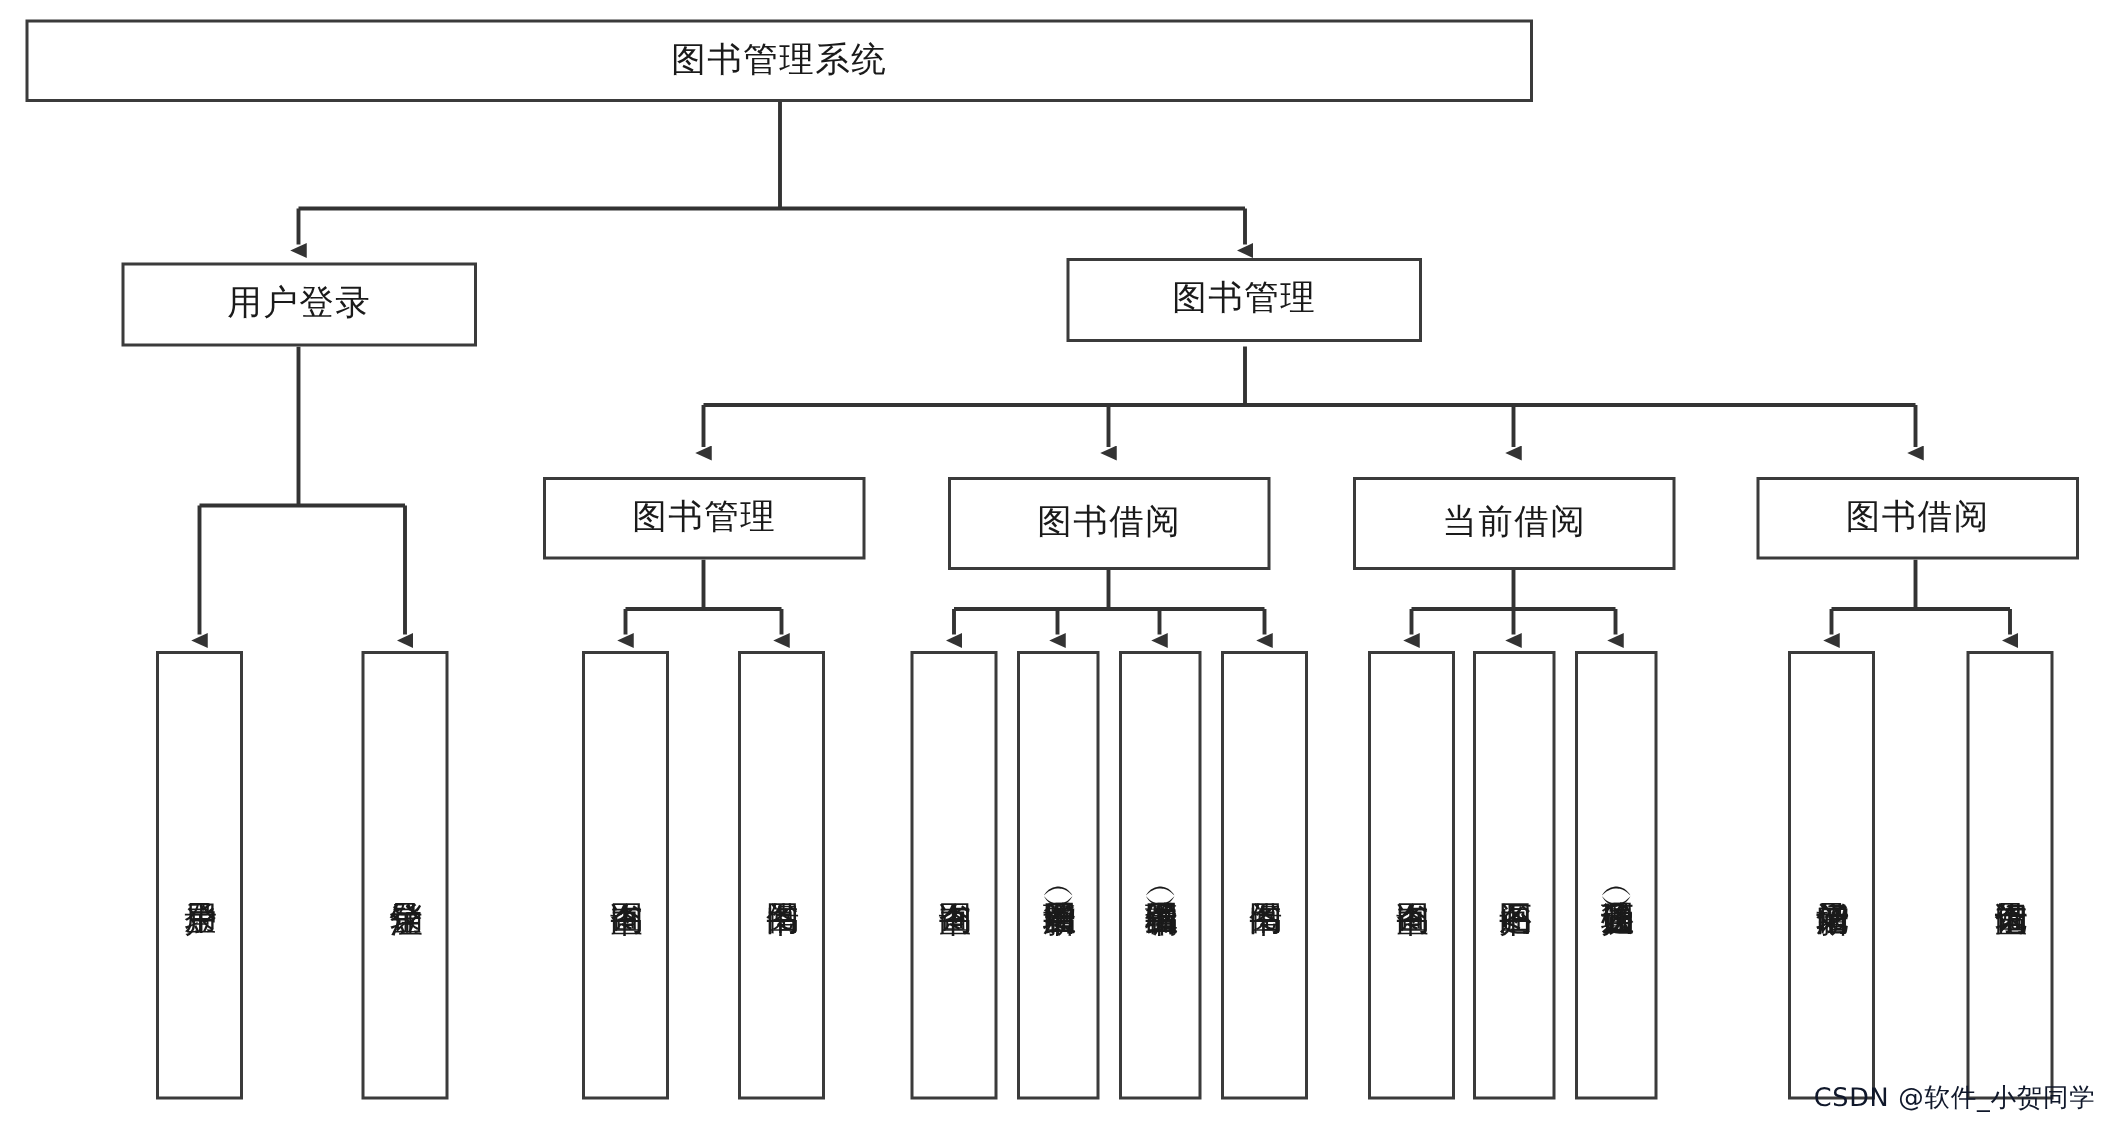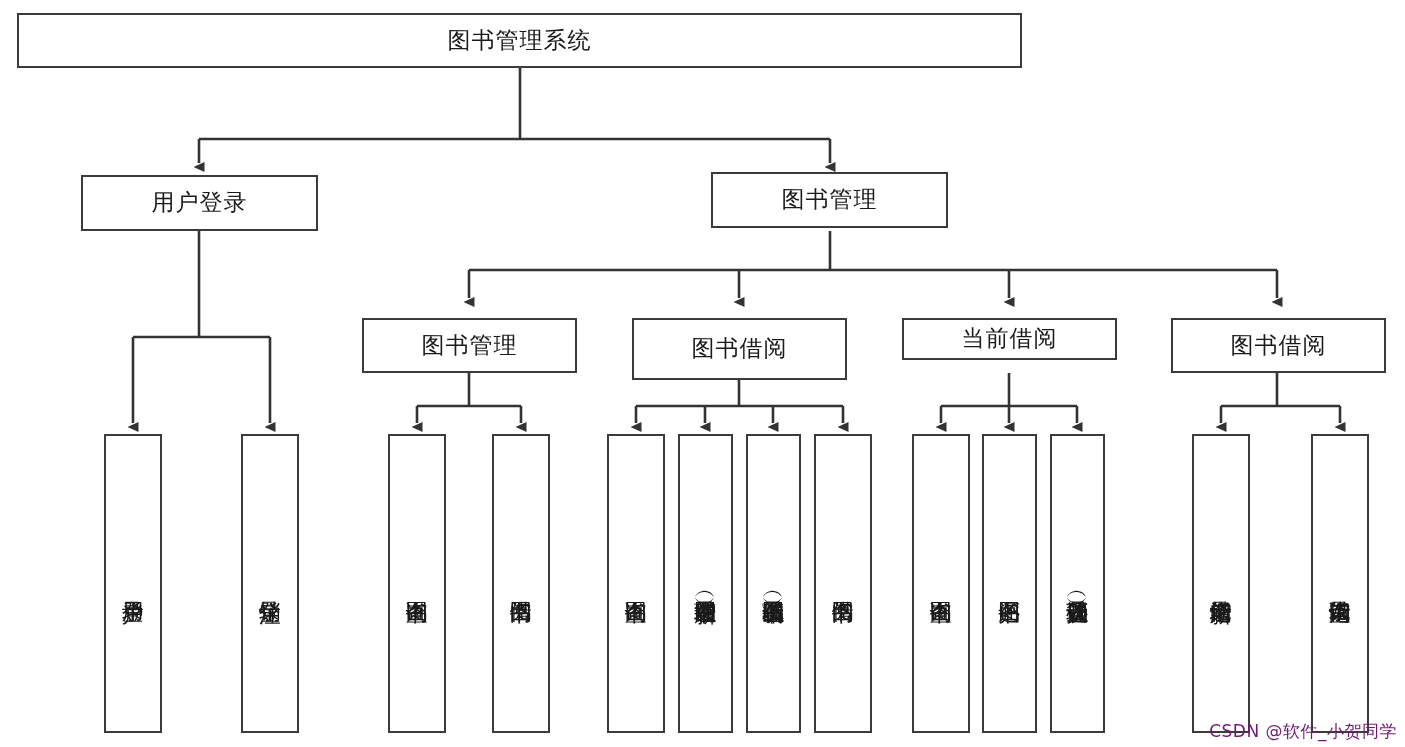--- a/index.html
+++ b/index.html
@@ -48,21 +48,21 @@
     text-orientation: upright;
     white-space: nowrap;
     display: block;
     text-align: center;
   }
   #watermark {
     position: absolute;
     right: 8px;
     bottom: 4px;
     font-size: 17px;
-    color: #701a75;
+    color: #0f172a;
     letter-spacing: 0.5px;
     white-space: nowrap;
     font-family: "DejaVu Sans", "Liberation Sans", sans-serif;
   }
 </style>
 </head>
 <body>
 
 <div id="canvas">
 
@@ -133,21 +133,21 @@
   </div>
 
   <div class="node horiz" style="left:362px; top:318px; width:215px; height:55px;">
     <span>图书管理</span>
   </div>
 
   <div class="node horiz" style="left:632px; top:318px; width:215px; height:62px;">
     <span>图书借阅</span>
   </div>
 
-  <div class="node horiz" style="left:902px; top:318px; width:215px; height:42px;">
+  <div class="node horiz" style="left:902px; top:318px; width:215px; height:62px;">
     <span>当前借阅</span>
   </div>
 
   <div class="node horiz" style="left:1171px; top:318px; width:215px; height:55px;">
     <span>图书借阅</span>
   </div>
 
   <div class="node vert" style="left:104px; top:434px; width:58px; height:299px;">
     <span class="vlabel">用户登录</span>
   </div>

